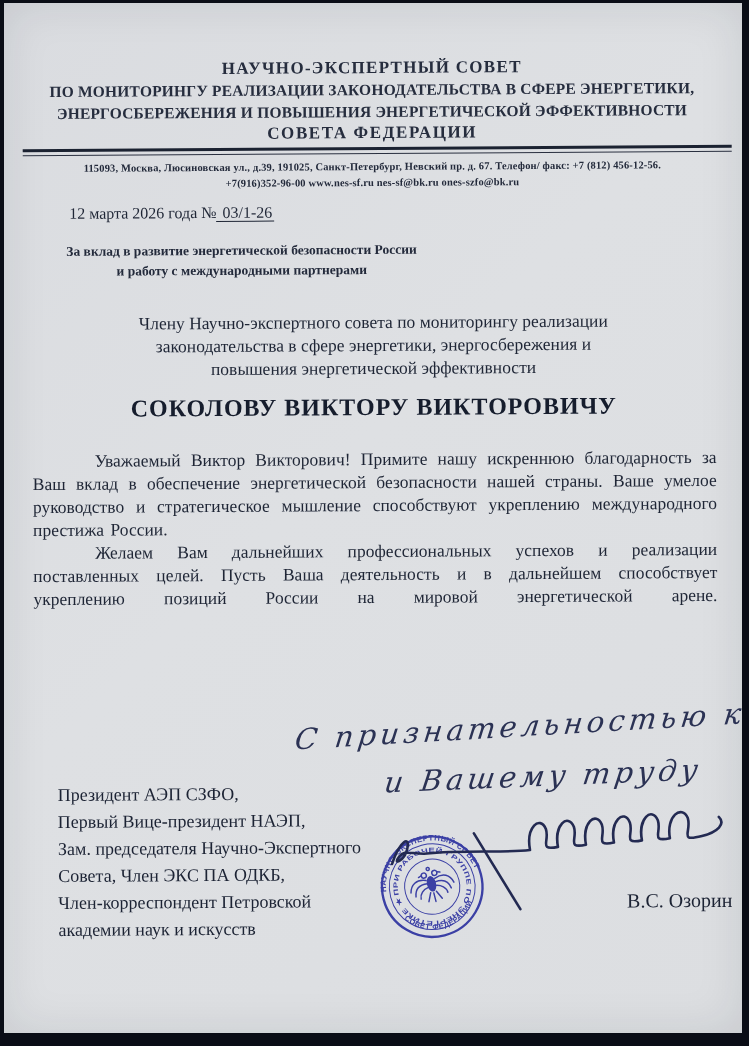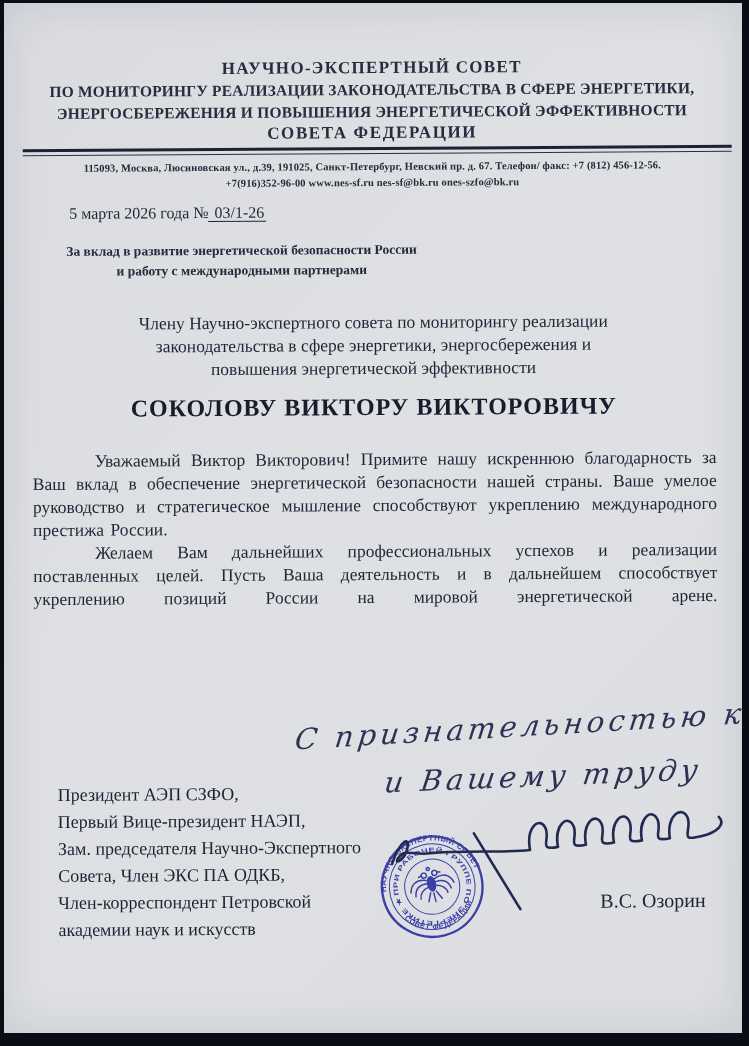--- a/index.html
+++ b/index.html
@@ -55,21 +55,21 @@
     color:#2b3254;font-size:29px;letter-spacing:4px;white-space:nowrap;}
   .hw-1{left:296px;top:708px;transform:skewX(-10deg) rotate(-3deg);}
   .hw-2{left:384px;top:760px;transform:skewX(-10deg) rotate(-2deg);}
 
   .sign-block{left:56px;top:780px;font-size:18px;line-height:27px;color:#1c2334;}
   .sign-block div{white-space:nowrap;}
 
   .stamp{left:366px;top:823px;width:128px;height:128px;transform:rotate(-14deg);opacity:0.92;}
   .scrawl{left:376px;top:790px;width:368px;height:128px;}
 
-  .signer{left:598px;top:891px;width:132px;text-align:left;font-size:20px;white-space:nowrap;color:#1c2334;}
+  .signer{left:598px;top:891px;width:132px;text-align:right;font-size:20px;white-space:nowrap;color:#1c2334;}
 </style>
 </head>
 <body>
 
 <div class="paper"></div>
 
 <div class="content">
 
   <div class="abs letterhead">
     <div class="lh-line lh-1">НАУЧНО-ЭКСПЕРТНЫЙ СОВЕТ</div>
@@ -79,21 +79,21 @@
   </div>
 
   <div class="abs rule"></div>
 
   <div class="abs address">
     <div>115093, Москва, Люсиновская ул., д.39, 191025, Санкт-Петербург, Невский пр. д. 67. Телефон/ факс: +7 (812) 456-12-56.</div>
     <div>+7(916)352-96-00   www.nes-sf.ru   nes-sf@bk.ru   ones-szfo@bk.ru</div>
   </div>
 
   <div class="abs dateline">
-    <span>5  марта 2026 года </span><span>№</span><span class="doc-number"> 03/1-26</span>
+    <span>12  марта 2026 года </span><span>№</span><span class="doc-number"> 03/1-26</span>
   </div>
 
   <div class="abs subject">
     <div>За вклад в развитие энергетической безопасности России</div>
     <div>и работу с международными партнерами</div>
   </div>
 
   <div class="abs addressee">
     <div>Члену Научно-экспертного совета по мониторингу реализации</div>
     <div>законодательства в сфере энергетики, энергосбережения и</div>

